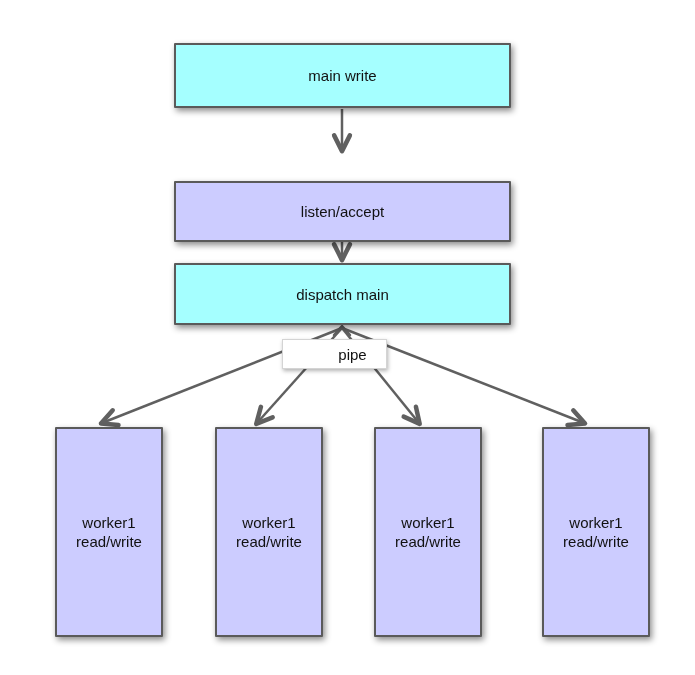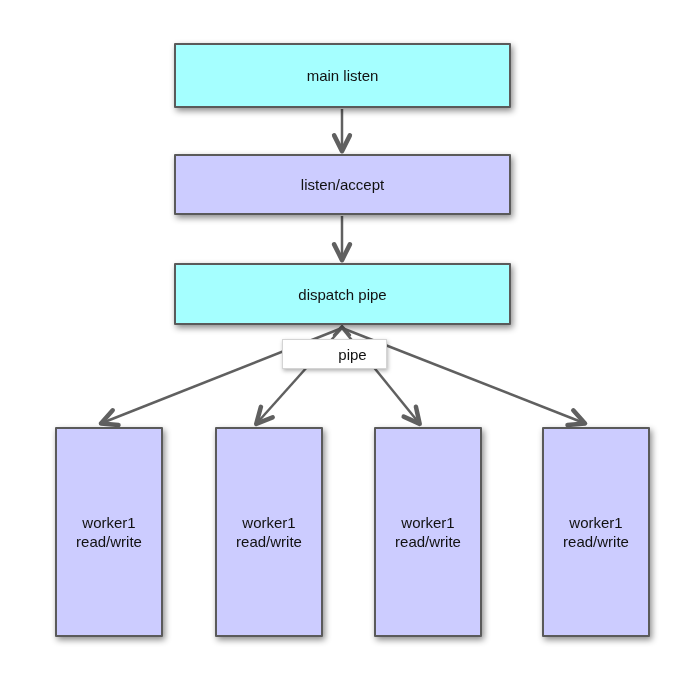--- a/index.html
+++ b/index.html
@@ -77,29 +77,29 @@
 
     <line x1="342" y1="328" x2="102" y2="423" stroke="#606060" stroke-width="2.5" marker-end="url(#arrowhead)"></line>
     <line x1="342" y1="328" x2="257" y2="423" stroke="#606060" stroke-width="2.5" marker-end="url(#arrowhead)"></line>
     <line x1="342" y1="328" x2="419" y2="423" stroke="#606060" stroke-width="2.5" marker-end="url(#arrowhead)"></line>
     <line x1="342" y1="328" x2="584" y2="423" stroke="#606060" stroke-width="2.5" marker-end="url(#arrowhead)"></line>
 
     <path d="M334,335 L342,326 L350,335" fill="none" stroke="#606060" stroke-width="2.5" stroke-linecap="round" stroke-linejoin="round"></path>
   </svg>
 
   <div class="box" id="node-main" style="background: rgb(165, 255, 255);">
-    <span class="label">main listen</span>
+    <span class="label">main write</span>
   </div>
 
-  <div class="box" id="node-listen" style="background: rgb(204, 204, 255);">
+  <div class="box" id="node-listen" style="background: rgb(204, 204, 255); margin-top: 27px;">
     <span class="label">listen/accept</span>
   </div>
 
   <div class="box" id="node-dispatch" style="background: rgb(165, 255, 255);">
-    <span class="label">dispatch pipe</span>
+    <span class="label">dispatch main</span>
   </div>
 
   <div class="pipe-box" id="node-pipe" style="background: rgb(255, 255, 255); padding-left: 36px;">
     <span class="label">pipe</span>
   </div>
 
   <div class="box worker" id="worker-1" style="background: rgb(204, 204, 255);">
     <span class="label">
       <span>worker1</span><br>
       <span>read/write</span>

